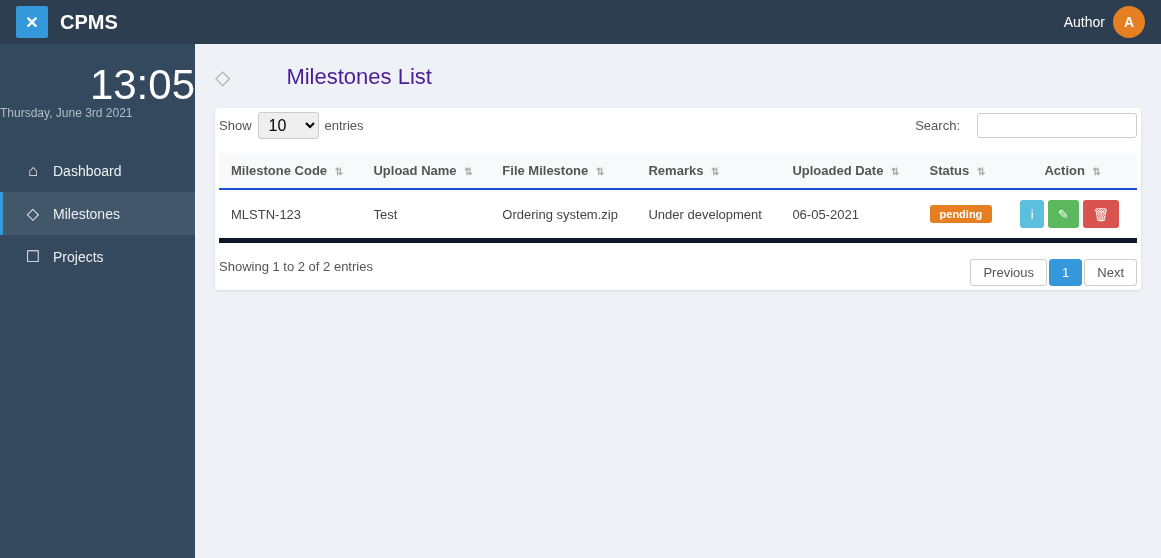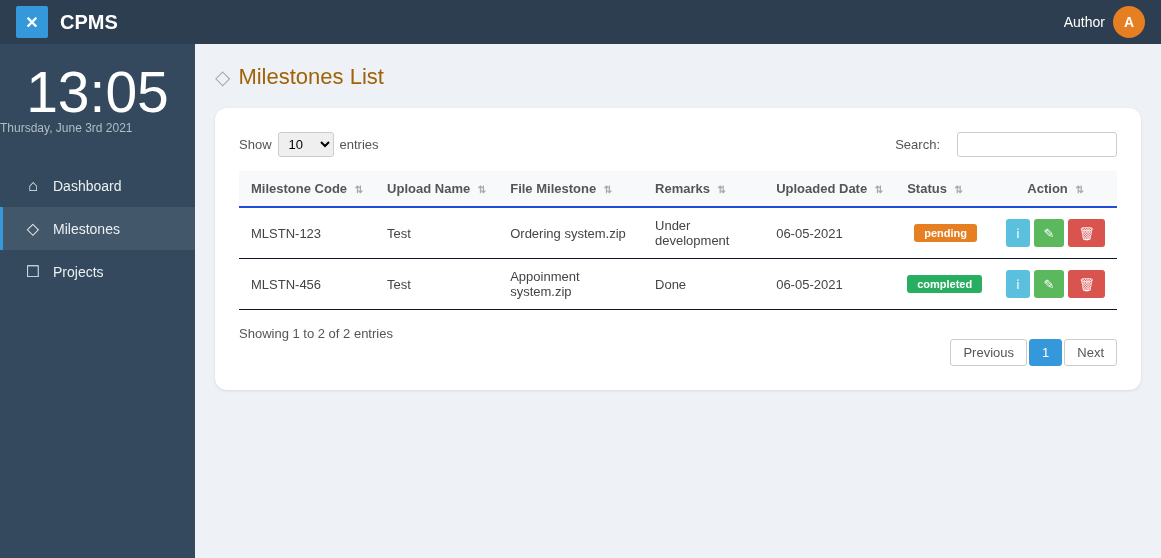--- a/index.html
+++ b/index.html
@@ -62,23 +62,23 @@
     .sidebar {
       background: #34495e;
       width: 195px;
       flex-shrink: 0;
       display: flex;
       flex-direction: column;
       padding-top: 10px;
     }
     .sidebar-time {
       color: white;
-      font-size: 57px;
+      font-size: 42px;
       font-weight: 300;
-      text-align: center;
+      text-align: right;
       padding: 10px 0 0 0;
       line-height: 1;
     }
     .sidebar-date {
       color: #b0bec5;
       font-size: 12px;
       text-align: left;
       margin-bottom: 20px;
     }
     .sidebar-nav {
@@ -115,33 +115,34 @@
     }
 
     .page-title-area {
       display: flex;
       align-items: center;
       gap: 8px;
       margin-bottom: 18px;
     }
     .page-title {
       font-size: 22px;
-      color: #a16207;
+      color: #4c1d95;
       font-weight: 400;
+      margin-left: 48px;
     }
     .diamond-icon {
       color: #aaa;
       font-size: 20px;
     }
 
     
     .card {
       background: white;
-      border-radius: 12px;
-      padding: 24px;
+      border-radius: 4px;
+      padding: 4px;
       box-shadow: 0 1px 3px rgba(0,0,0,0.1);
     }
 
     
     .table-controls {
       display: flex;
       align-items: center;
       justify-content: space-between;
       margin-bottom: 14px;
     }
@@ -149,21 +150,21 @@
       display: flex;
       align-items: center;
       gap: 6px;
       font-size: 13px;
       color: #555;
     }
     .show-entries select {
       padding: 3px 6px;
       border: 1px solid #ccc;
       border-radius: 3px;
-      font-size: 13px;
+      font-size: 16px;
     }
     .search-area {
       display: flex;
       align-items: center;
       gap: 17px;
       font-size: 13px;
       color: #555;
     }
     .search-area input {
       border: 1px solid #ccc;
@@ -188,33 +189,33 @@
       border-bottom: 2px solid #1d4ed8;
       white-space: nowrap;
     }
     .data-table th .sort-icon {
       color: #aaa;
       margin-left: 4px;
       font-size: 10px;
     }
     .data-table td {
       padding: 10px 12px;
-      border-bottom: 1px solid #0f172a;
+      border-bottom: 5px solid #0f172a;
       color: #444;
     }
 
     .status-badge {
       display: inline-block;
       padding: 3px 10px;
       border-radius: 3px;
       font-size: 11px;
       font-weight: bold;
       color: white;
     }
-    .status-pending { background: #e67e22; margin-left: 7px; }
+    .status-pending { background: #e67e22; }
     .status-completed { background: #27ae60; }
 
     
     .action-btns {
       display: flex;
       gap: 4px;
     }
     .btn-info {
       background: #5bc0de;
       border: none;
@@ -251,21 +252,20 @@
       margin-top: 16px;
     }
     .showing-text {
       font-size: 13px;
       color: #555;
     }
     .pagination {
       display: flex;
       gap: 2px;
       align-items: center;
-      margin-top: 13px;
     }
     .btn-page {
       background: white;
       border: 1px solid #ccc;
       padding: 5px 12px;
       font-size: 13px;
       cursor: pointer;
       border-radius: 3px;
       color: #555;
     }
@@ -378,37 +378,20 @@
         <span class="status-badge status-pending">pending</span>
       </td>
       <td>
         <div class="action-btns">
           <button class="btn-info">ℹ</button>
           <button class="btn-success">✎</button>
           <button class="btn-danger">🗑</button>
         </div>
       </td>
     </tr>
-            <tr>
-      <td>MLSTN-456</td>
-      <td>Test</td>
-      <td>Appoinment system.zip</td>
-      <td>Done</td>
-      <td>06-05-2021</td>
-      <td>
-        <span class="status-badge status-completed">completed</span>
-      </td>
-      <td>
-        <div class="action-btns">
-          <button class="btn-info">ℹ</button>
-          <button class="btn-success">✎</button>
-          <button class="btn-danger">🗑</button>
-        </div>
-      </td>
-    </tr>
           </tbody>
       </table>
 
       <div class="pagination-area">
         <span class="showing-text">Showing 1 to 2 of 2 entries</span>
         <div class="pagination">
           <button class="btn-page">Previous</button>
           <button class="btn-page active">1</button>
           <button class="btn-page">Next</button>
         </div>

